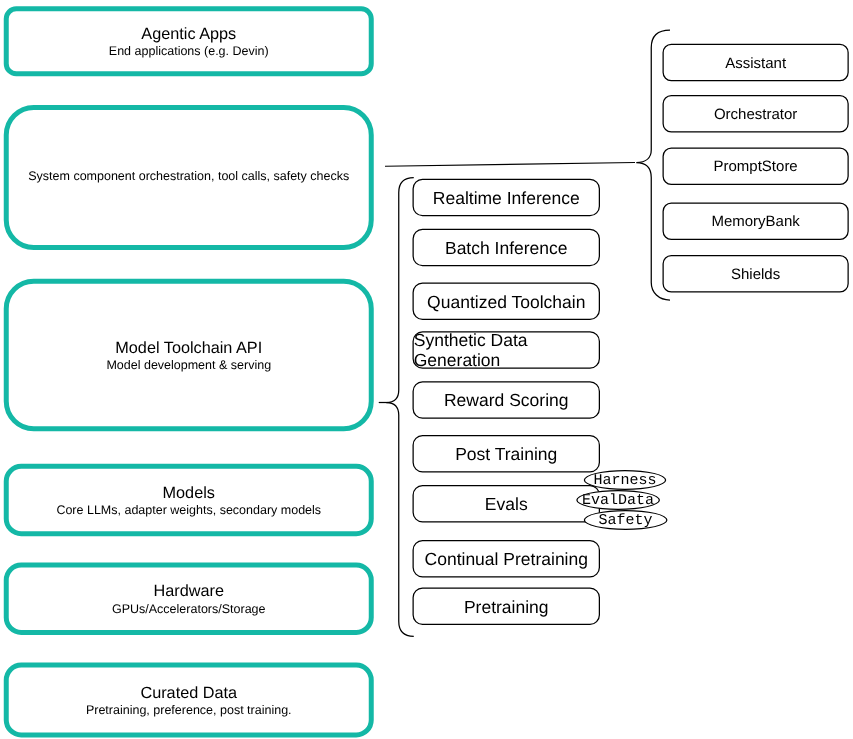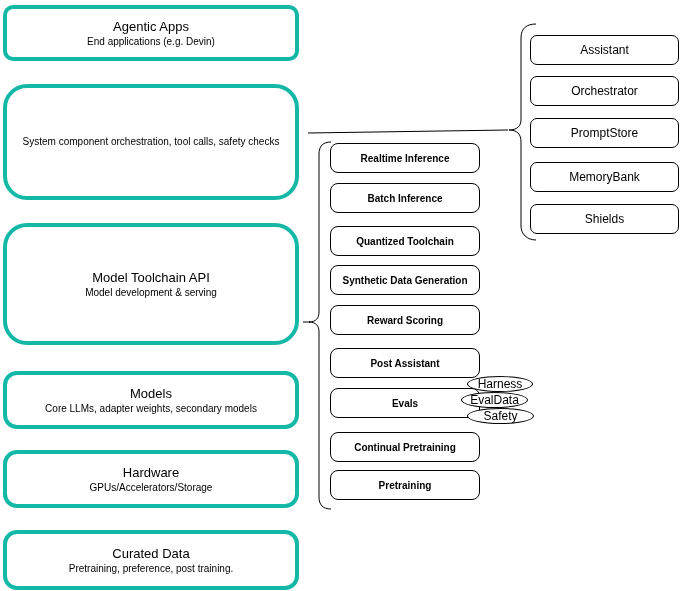--- a/index.html
+++ b/index.html
@@ -31,23 +31,22 @@
     box-sizing: border-box;
     left: 330px;
     width: 150px;
     height: 30px;
     border: 1px solid #000000;
     border-radius: 8px;
     background: #ffffff;
     display: flex;
     align-items: center;
     justify-content: center;
-    font-size: 10px;
+    font-size: 14px;
     z-index: 2;
-    font-weight: bold;
   }
   .rchip {
     position: absolute;
     box-sizing: border-box;
     left: 530px;
     width: 149px;
     height: 30px;
     border: 1px solid #000000;
     border-radius: 7px;
     background: #ffffff;
@@ -61,20 +60,21 @@
     position: absolute;
     box-sizing: border-box;
     border: 1px solid #000000;
     border-radius: 50%;
     background: #ffffff;
     display: flex;
     align-items: center;
     justify-content: center;
     font-size: 12px;
     z-index: 3;
+    font-family: Liberation Mono, monospace;
   }
   svg.overlay { position: absolute; left: 0; top: 0; z-index: 1; }
 </style>
 </head>
 <body>
 
 <div id="canvas">
 
   <svg class="overlay" width="682" height="591" viewBox="0 0 682 591">
 
@@ -114,21 +114,21 @@
   <div class="node" style="left:3px; top:530px; width:296px; height:60px; border-radius:14px;">
     <div class="title">Curated Data</div>
     <div class="subtitle">Pretraining, preference, post training.</div>
   </div>
 
   <div class="chip" style="top:143px;">Realtime Inference</div>
   <div class="chip" style="top:183px;">Batch Inference</div>
   <div class="chip" style="top:226px;">Quantized Toolchain</div>
   <div class="chip" style="top:265px;">Synthetic Data Generation</div>
   <div class="chip" style="top:305px;">Reward Scoring</div>
-  <div class="chip" style="top:348px;">Post Assistant</div>
+  <div class="chip" style="top:348px;">Post Training</div>
   <div class="chip" style="top:388px;">Evals</div>
   <div class="chip" style="top:432px;">Continual Pretraining</div>
   <div class="chip" style="top:470px;">Pretraining</div>
 
   <div class="tag" style="left:467px; top:376px; width:66px; height:16px;">Harness</div>
   <div class="tag" style="left:461px; top:392px; width:67px; height:16px;">EvalData</div>
   <div class="tag" style="left:467px; top:408px; width:67px; height:16px;">Safety</div>
 
   <div class="rchip" style="top:35px;">Assistant</div>
   <div class="rchip" style="top:76px;">Orchestrator</div>

